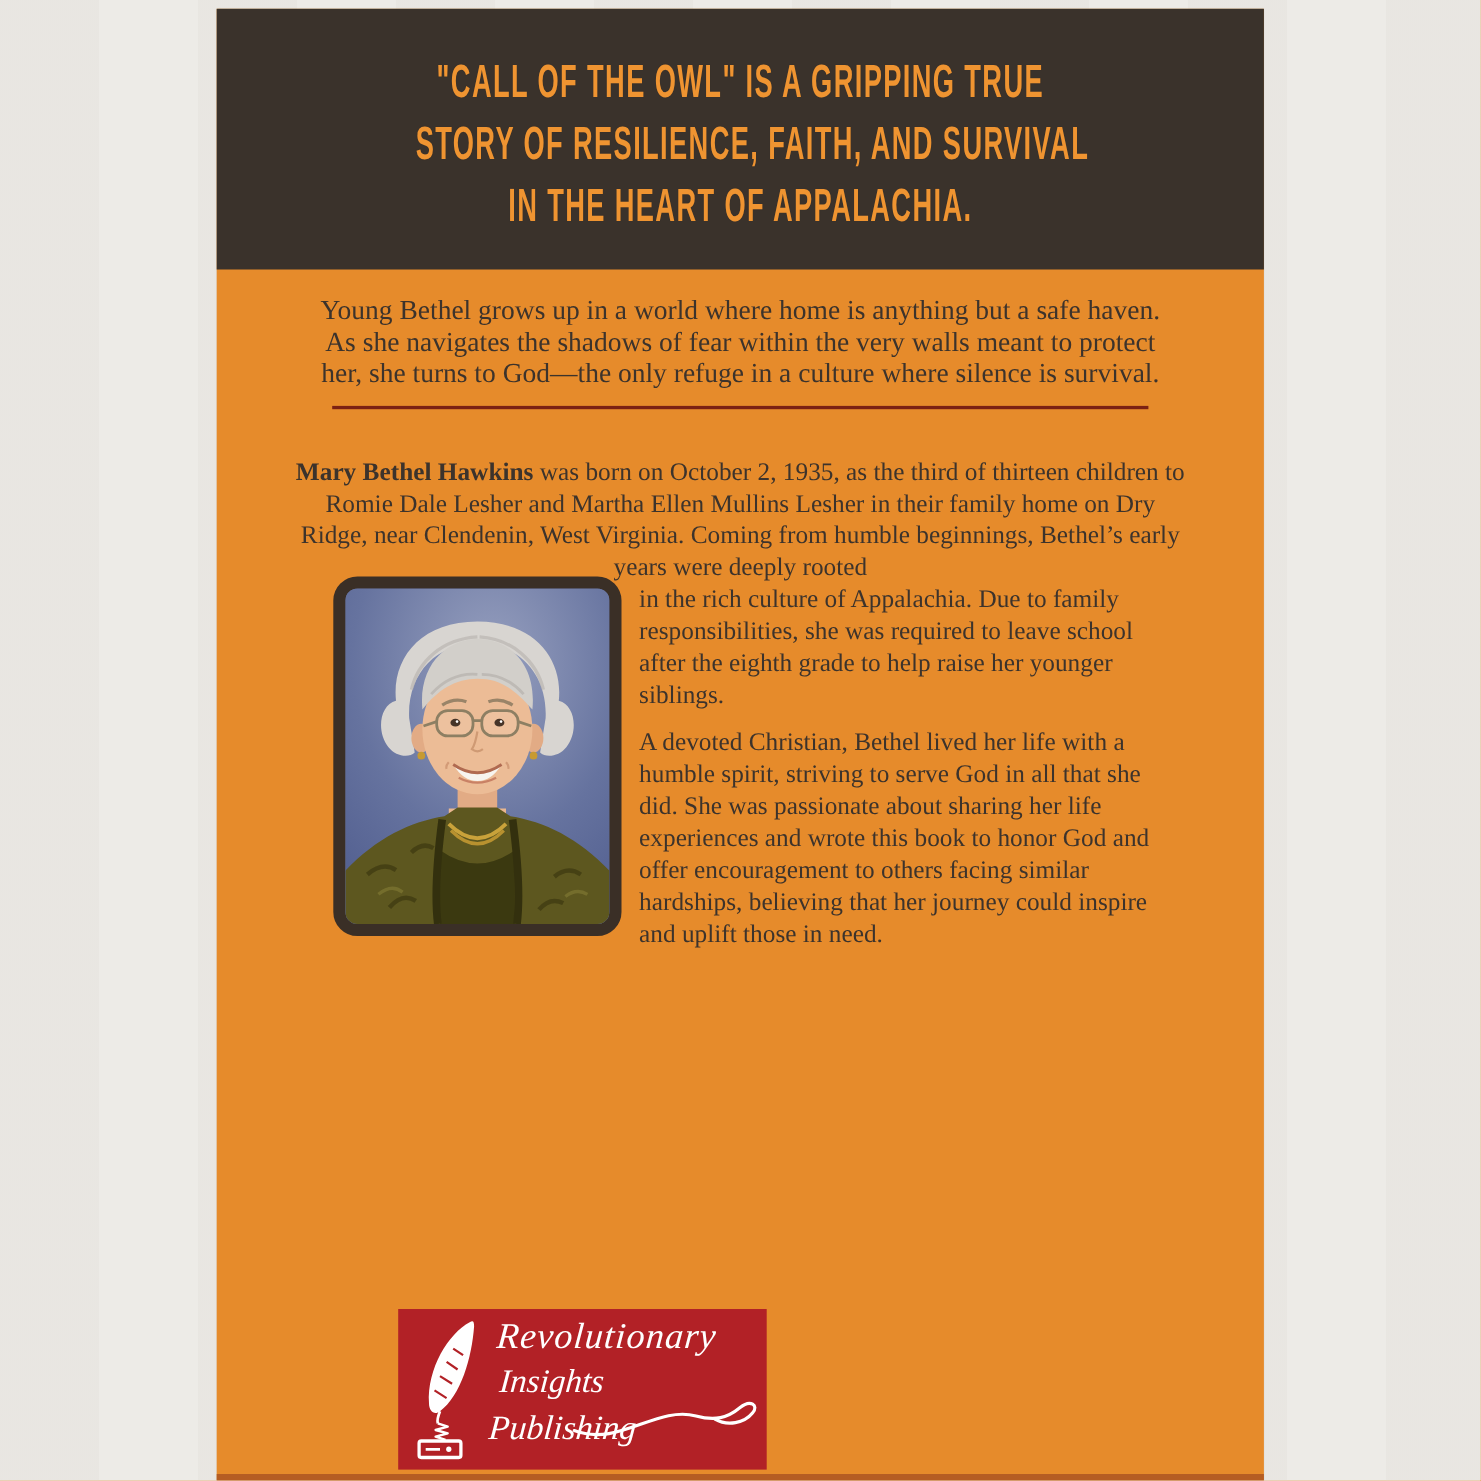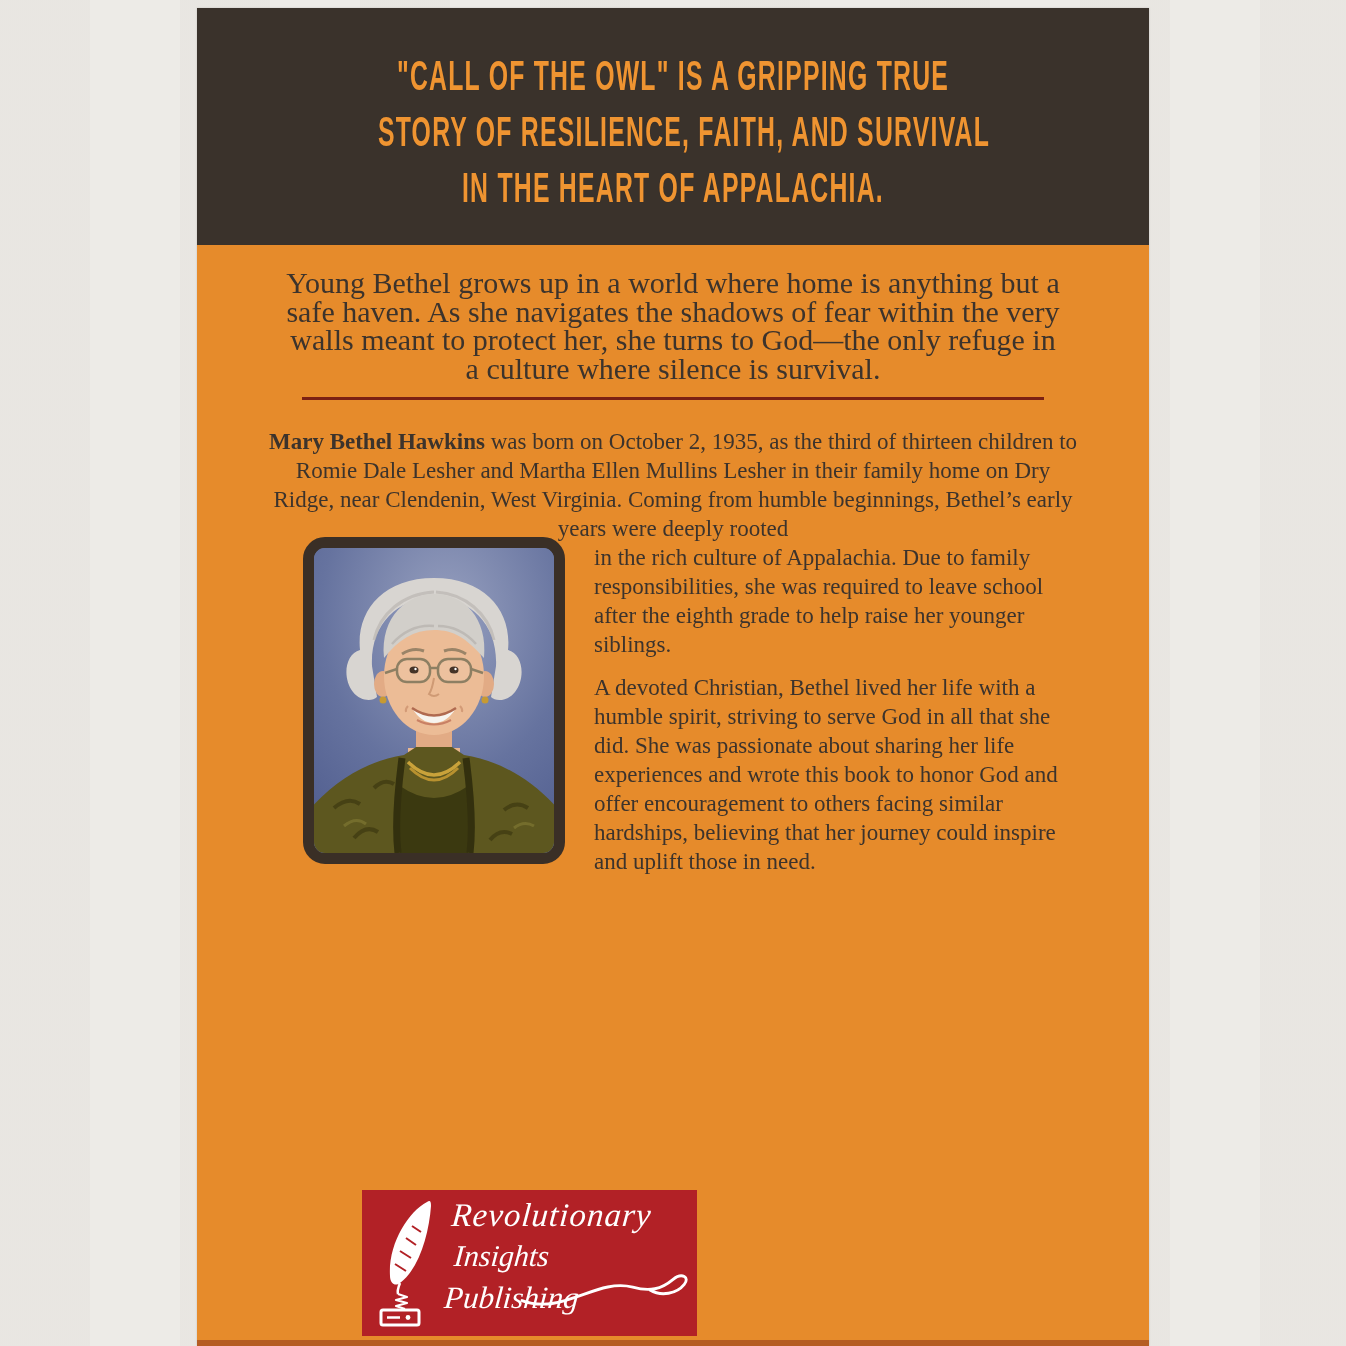--- a/index.html
+++ b/index.html
@@ -35,35 +35,35 @@
     font-family:"Liberation Sans", sans-serif;
     font-weight:bold; font-size:40px; line-height:53px;
     letter-spacing:2px; white-space:nowrap;
     color:#ef9431; text-align:center;
     text-shadow:0 0 1px rgba(58,50,43,0.35);
   }
   
   .synopsis { padding-top:24px; }
   .synopsis p {
     width:782px; margin:0 auto 14px auto;
-    font-size:30px; line-height:28.5px;
+    font-size:25px; line-height:28.5px;
     color:#3c332c; text-align:center;
   }
   .divider {
     width:742px; height:3px; margin:12px auto 0 auto;
     background:#7b2113; border:none;
   }
   
   .bio-intro {
-    width:812px; margin:27px auto 0 auto;
+    width:812px; margin:42px auto 0 auto;
     font-size:23px; line-height:29px;
     color:#3c332c; text-align:center;
   }
   .bio-intro .author-bold { font-weight:bold; }
-  .bio-cols { display:flex; margin:-6px 0 0 106px; gap:29px; }
+  .bio-cols { display:flex; margin:-6px 0 0 106px; gap:16px; }
   .photo-frame {
     flex:none; width:262px; height:327px;
     border:11px solid #3a2f26; border-radius:22px;
     overflow:hidden; background:#66739f;
   }
   .photo-frame svg { display:block; width:100%; height:100%; }
   .bio-right {
     width:478px; padding-top:6px;
     font-size:23px; line-height:29px; color:#3c332c; text-align:left;
   }

